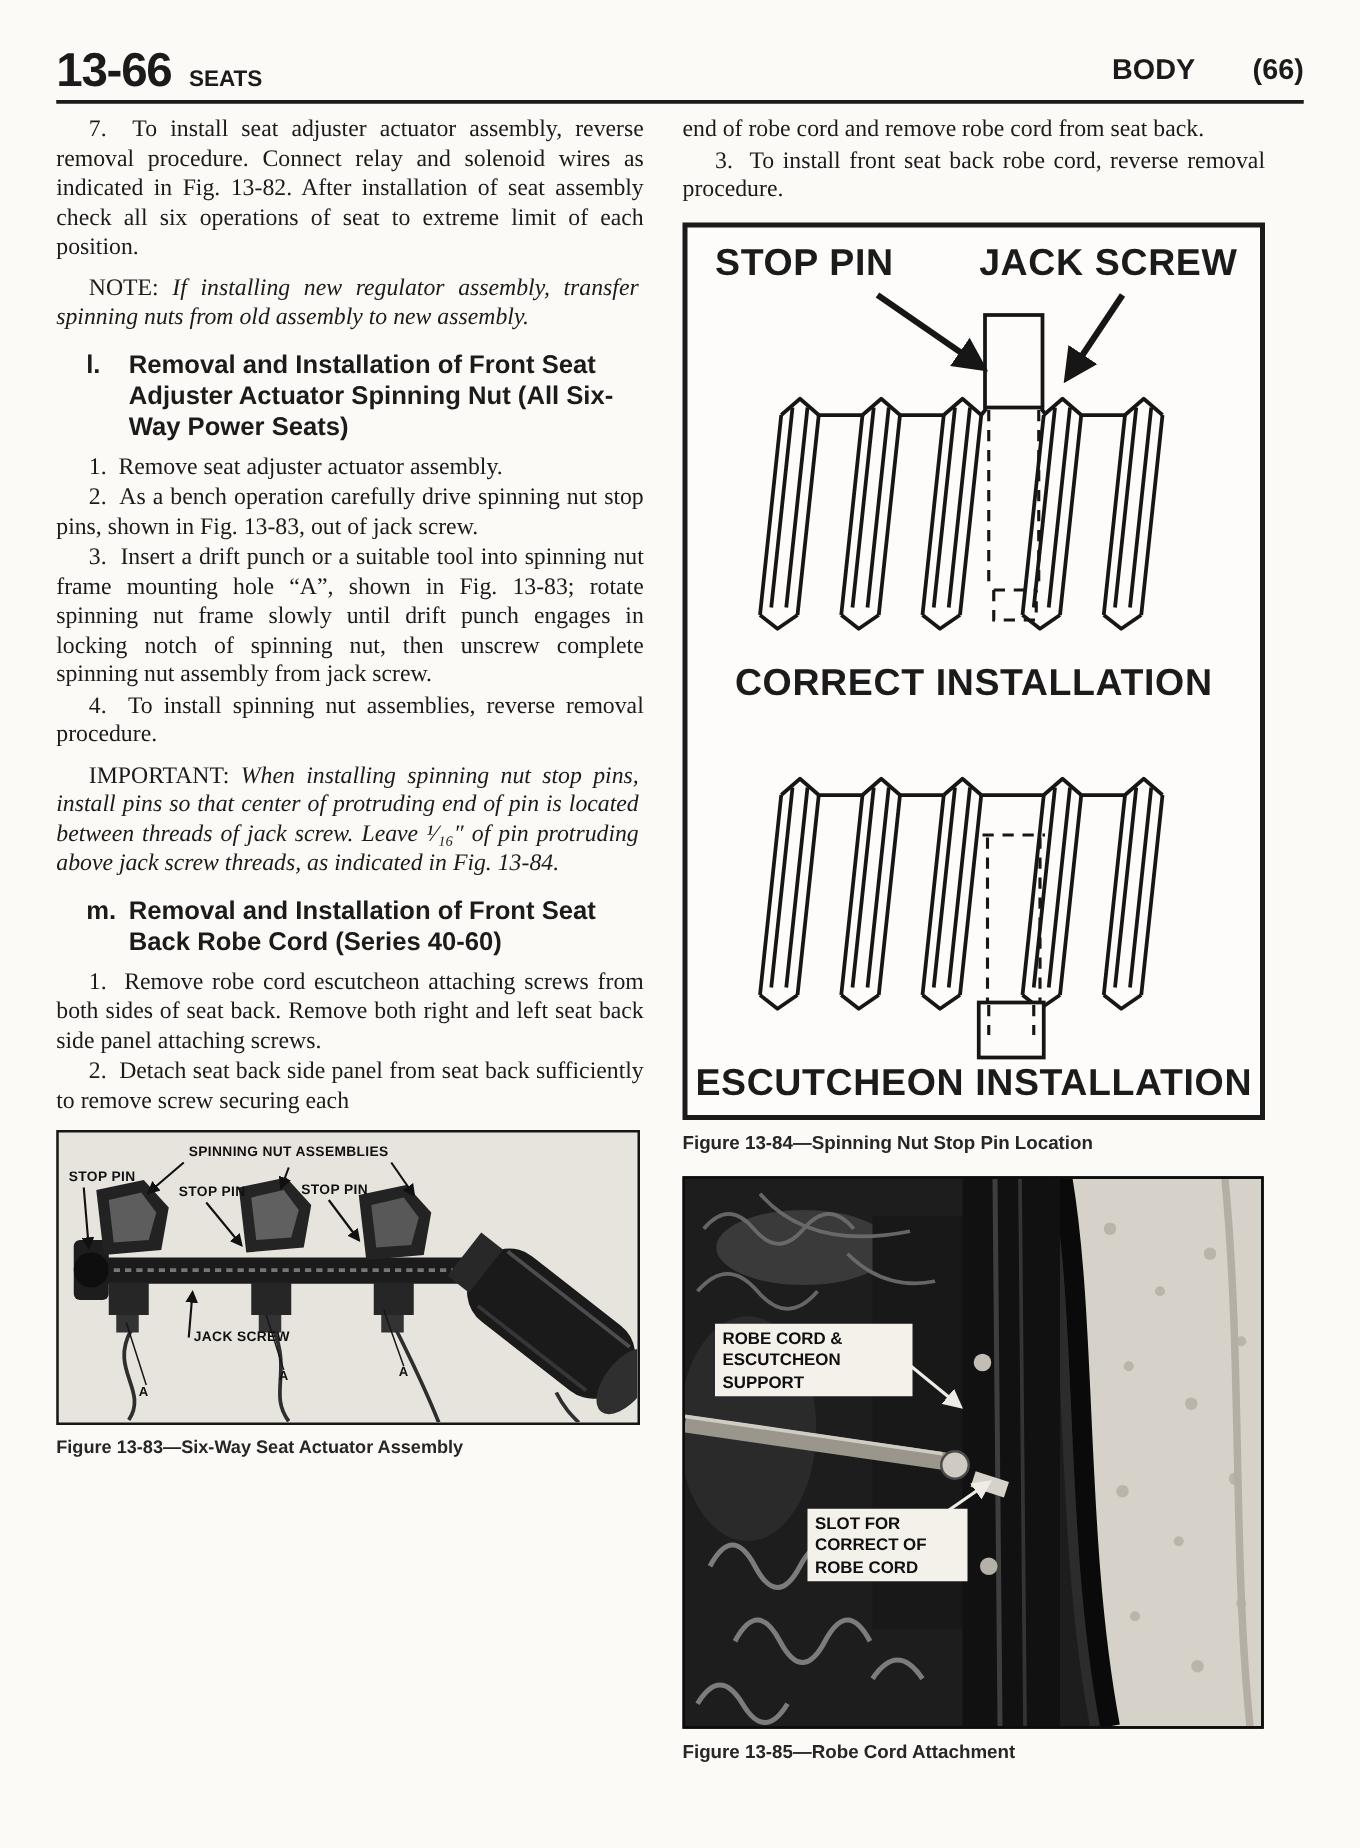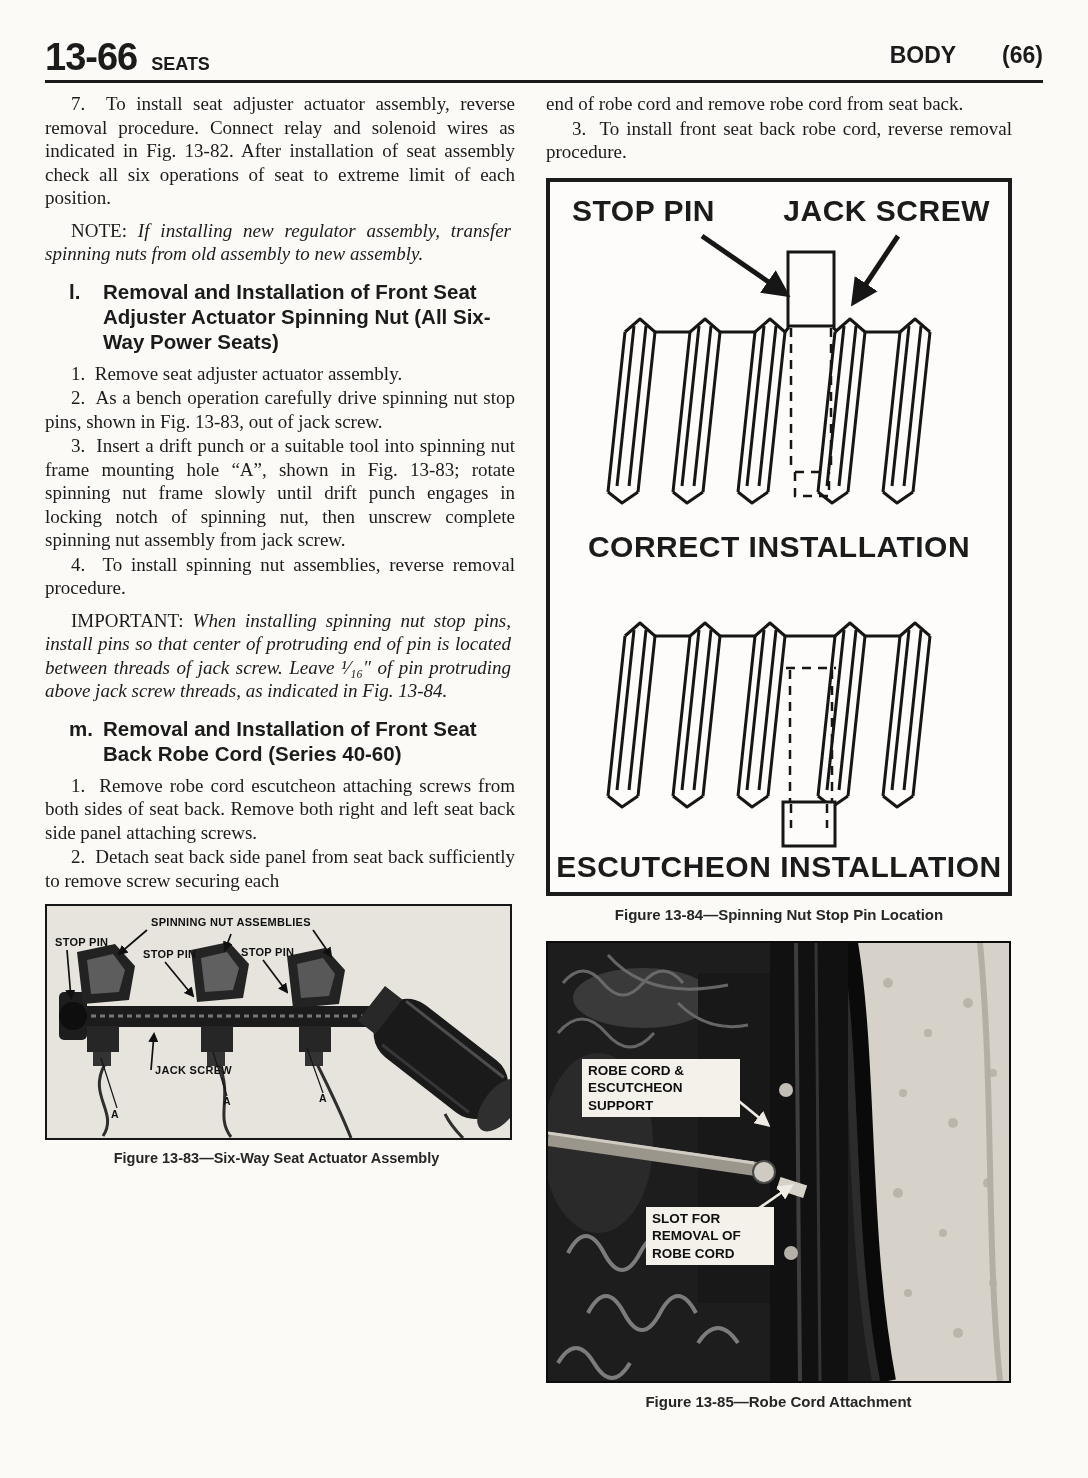--- a/index.html
+++ b/index.html
@@ -49,21 +49,21 @@
   .fig84-svg{position:absolute;left:0;width:458px;}
   .svgC{top:50px;height:292px;}
   .svgI{top:394px;height:278px;}
   .installine{
     position:absolute;left:0;width:100%;text-align:center;
     font-family:"Liberation Sans",sans-serif;font-weight:bold;font-size:30px;letter-spacing:.5px;
   }
   .correct-line{top:348px;}
   .incorrect-line{top:668px;}
   .figcap{
-    margin:10px 0 0 0;width:100%;text-align:center;
+    margin:10px 0 0 0;width:100%;
     font-family:"Liberation Sans",sans-serif;font-weight:bold;font-size:15px;color:#262626;
   }
 
   
   .photo83{
     position:relative;margin-top:12px;width:463px;height:232px;
     border:2px solid #161616;background:#e7e4de;overflow:hidden;
   }
   .photo83 svg{position:absolute;left:0;top:0;}
   .p83label{
@@ -76,21 +76,21 @@
   .photo85{
     position:relative;margin-top:18px;width:461px;height:438px;
     border:2px solid #0c0c0c;background:#1d1d1d;overflow:hidden;
   }
   .photo85 svg{position:absolute;left:0;top:0;}
   .p85label{
     position:absolute;background:#f4f1ea;color:#0f0f0f;
     font-family:"Liberation Sans",sans-serif;font-weight:bold;font-size:13.5px;line-height:1.3;
     padding:3px 6px;
   }
-  .p85-top{left:34px;top:116px;width:146px;}
+  .p85-top{left:24px;top:116px;width:146px;}
   .p85-bot{left:98px;top:264px;width:116px;}
 </style>
 </head>
 <body>
 
 <svg width="0" height="0" style="position:absolute" aria-hidden="true">
   <defs>
     <g id="rib-def" fill="none" stroke="#161616" stroke-width="3" stroke-linejoin="round">
       <path d="M0,0 L15,-13 L30,0"></path>
       <line x1="0" y1="0" x2="-17" y2="160"></line>
@@ -316,18 +316,18 @@
           <path d="M10,420 q18,-30 36,0 q18,30 36,0"></path>
           <path d="M150,400 q20,-30 40,0"></path>
         </g>
 
         <g stroke="#efece6" stroke-width="2.6" fill="none">
           <line x1="176" y1="146" x2="220" y2="182" marker-end="url(#af85)"></line>
           <line x1="204" y1="270" x2="243" y2="243" marker-end="url(#af85)"></line>
         </g>
       </svg>
       <span class="p85label p85-top">ROBE CORD &amp; ESCUTCHEON SUPPORT</span>
-      <span class="p85label p85-bot">SLOT FOR REMOVAL OF ROBE CORD</span>
+      <span class="p85label p85-bot">SLOT FOR CORRECT OF ROBE CORD</span>
     </div>
     <div class="figcap" style="width:465px;">Figure 13-85—Robe Cord Attachment</div>
   </div>
 
 </div>
 
 </body></html>

